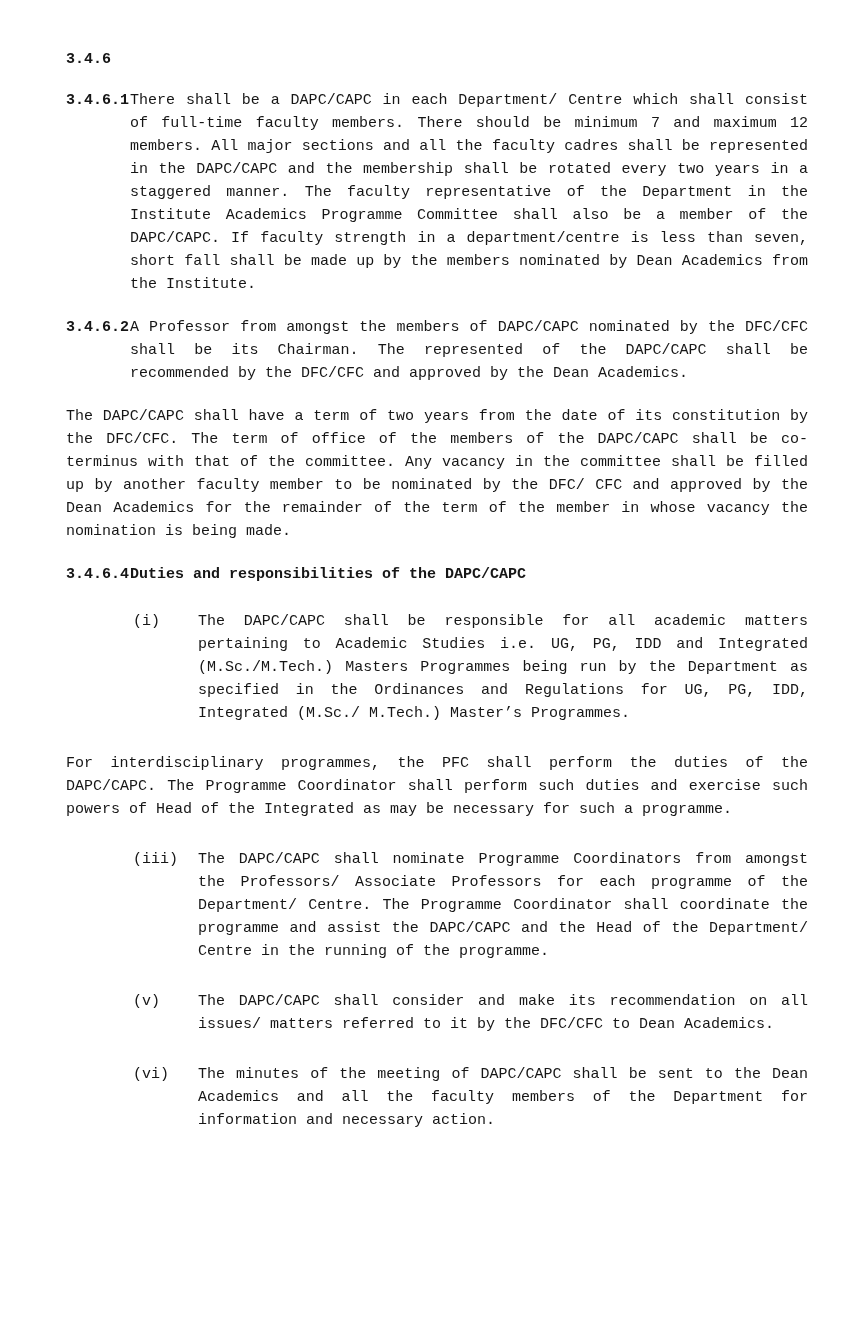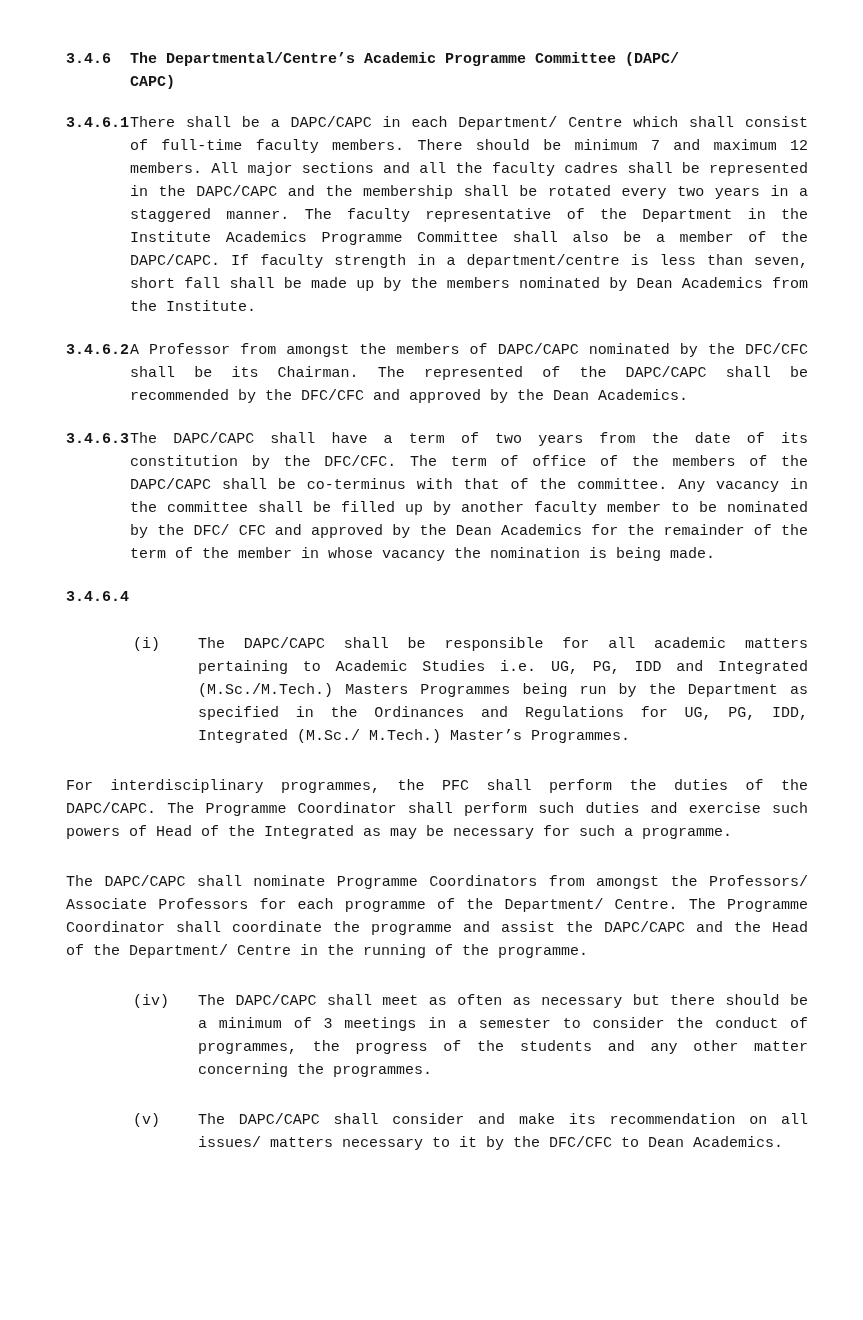--- a/index.html
+++ b/index.html
@@ -58,59 +58,59 @@
     text-align: justify;
   }
 </style>
 </head>
 <body>
 
 <div class="page">
 
   <div class="row heading-row">
     <div class="num">3.4.6</div>
-    <div class="txt">The Departmental/Centre’s Academic Programme Committee (DAPC/ CAPC)</div>
   </div>
 
   <div class="row">
     <div class="num">3.4.6.1</div>
     <div class="txt">There shall be a DAPC/CAPC in each Department/ Centre which shall consist of full-time faculty members. There should be minimum 7 and maximum 12 members. All major sections and all the faculty cadres shall be represented in the DAPC/CAPC and the membership shall be rotated every two years in a staggered manner.  The faculty representative of the Department in the Institute Academics Programme Committee shall also be a member of the DAPC/CAPC. If faculty strength in a department/centre is less than seven, short fall shall be made up by the members nominated by Dean Academics from the Institute.</div>
   </div>
 
   <div class="row">
     <div class="num">3.4.6.2</div>
     <div class="txt">A Professor from amongst the members of DAPC/CAPC nominated by the DFC/CFC shall be its Chairman. The represented of the DAPC/CAPC shall be recommended by the DFC/CFC and approved by the Dean Academics.</div>
   </div>
 
   <div class="row">
-    <div class="num">3.4.6.3</div>
     <div class="txt">The DAPC/CAPC shall have a term of two years from the date of its constitution by the DFC/CFC. The term of office of the members of the DAPC/CAPC shall be co-terminus with that of the committee. Any vacancy in the committee shall be filled up by another faculty member to be nominated by the DFC/ CFC and approved by the Dean Academics for the remainder of the term of the member in whose vacancy the nomination is being made.</div>
   </div>
 
   <div class="row heading-row duties-heading">
     <div class="num">3.4.6.4</div>
+    <div class="txt">Duties and responsibilities of the DAPC/CAPC</div>
   </div>
 
   <div class="item">
     <div class="lbl">(i)</div>
     <div class="txt">The DAPC/CAPC shall be responsible for all academic matters pertaining to Academic Studies i.e. UG, PG, IDD and Integrated (M.Sc./M.Tech.) Masters Programmes being run by the Department as specified in the Ordinances and Regulations for UG, PG, IDD, Integrated  (M.Sc./ M.Tech.) Master’s Programmes.</div>
   </div>
 
   <div class="item">
     <div class="txt">For interdisciplinary programmes, the PFC shall perform the duties of the DAPC/CAPC. The Programme Coordinator shall perform such duties and exercise such powers of Head of the Integrated as may be necessary for such a programme.</div>
   </div>
 
   <div class="item">
+    <div class="lbl">(iii)</div>
     <div class="txt">The DAPC/CAPC shall nominate Programme Coordinators from amongst the Professors/ Associate Professors for each programme of the Department/ Centre. The Programme Coordinator shall coordinate the programme and assist the DAPC/CAPC and the Head of the Department/ Centre in the running of the programme.</div>
   </div>
 
+
   <div class="item">
-    <div class="lbl">(iv)</div>
-    <div class="txt">The DAPC/CAPC shall meet as often as necessary but there should be a minimum of 3 meetings in a semester to consider the conduct of programmes, the progress of the students and any other matter concerning the programmes.</div>
+    <div class="lbl">(v)</div>
+    <div class="txt">The DAPC/CAPC shall consider and make its recommendation on all issues/ matters referred to it by the DFC/CFC to Dean Academics.</div>
   </div>
 
   <div class="item">
-    <div class="lbl">(v)</div>
-    <div class="txt">The DAPC/CAPC shall consider and make its recommendation on all issues/ matters necessary to it by the DFC/CFC to Dean Academics.</div>
+    <div class="lbl">(vi)</div>
+    <div class="txt">The minutes of the meeting of DAPC/CAPC shall be sent to the Dean Academics and all the faculty members of the Department for information and necessary action.</div>
   </div>
-
 
 </div>
 
 </body></html>

